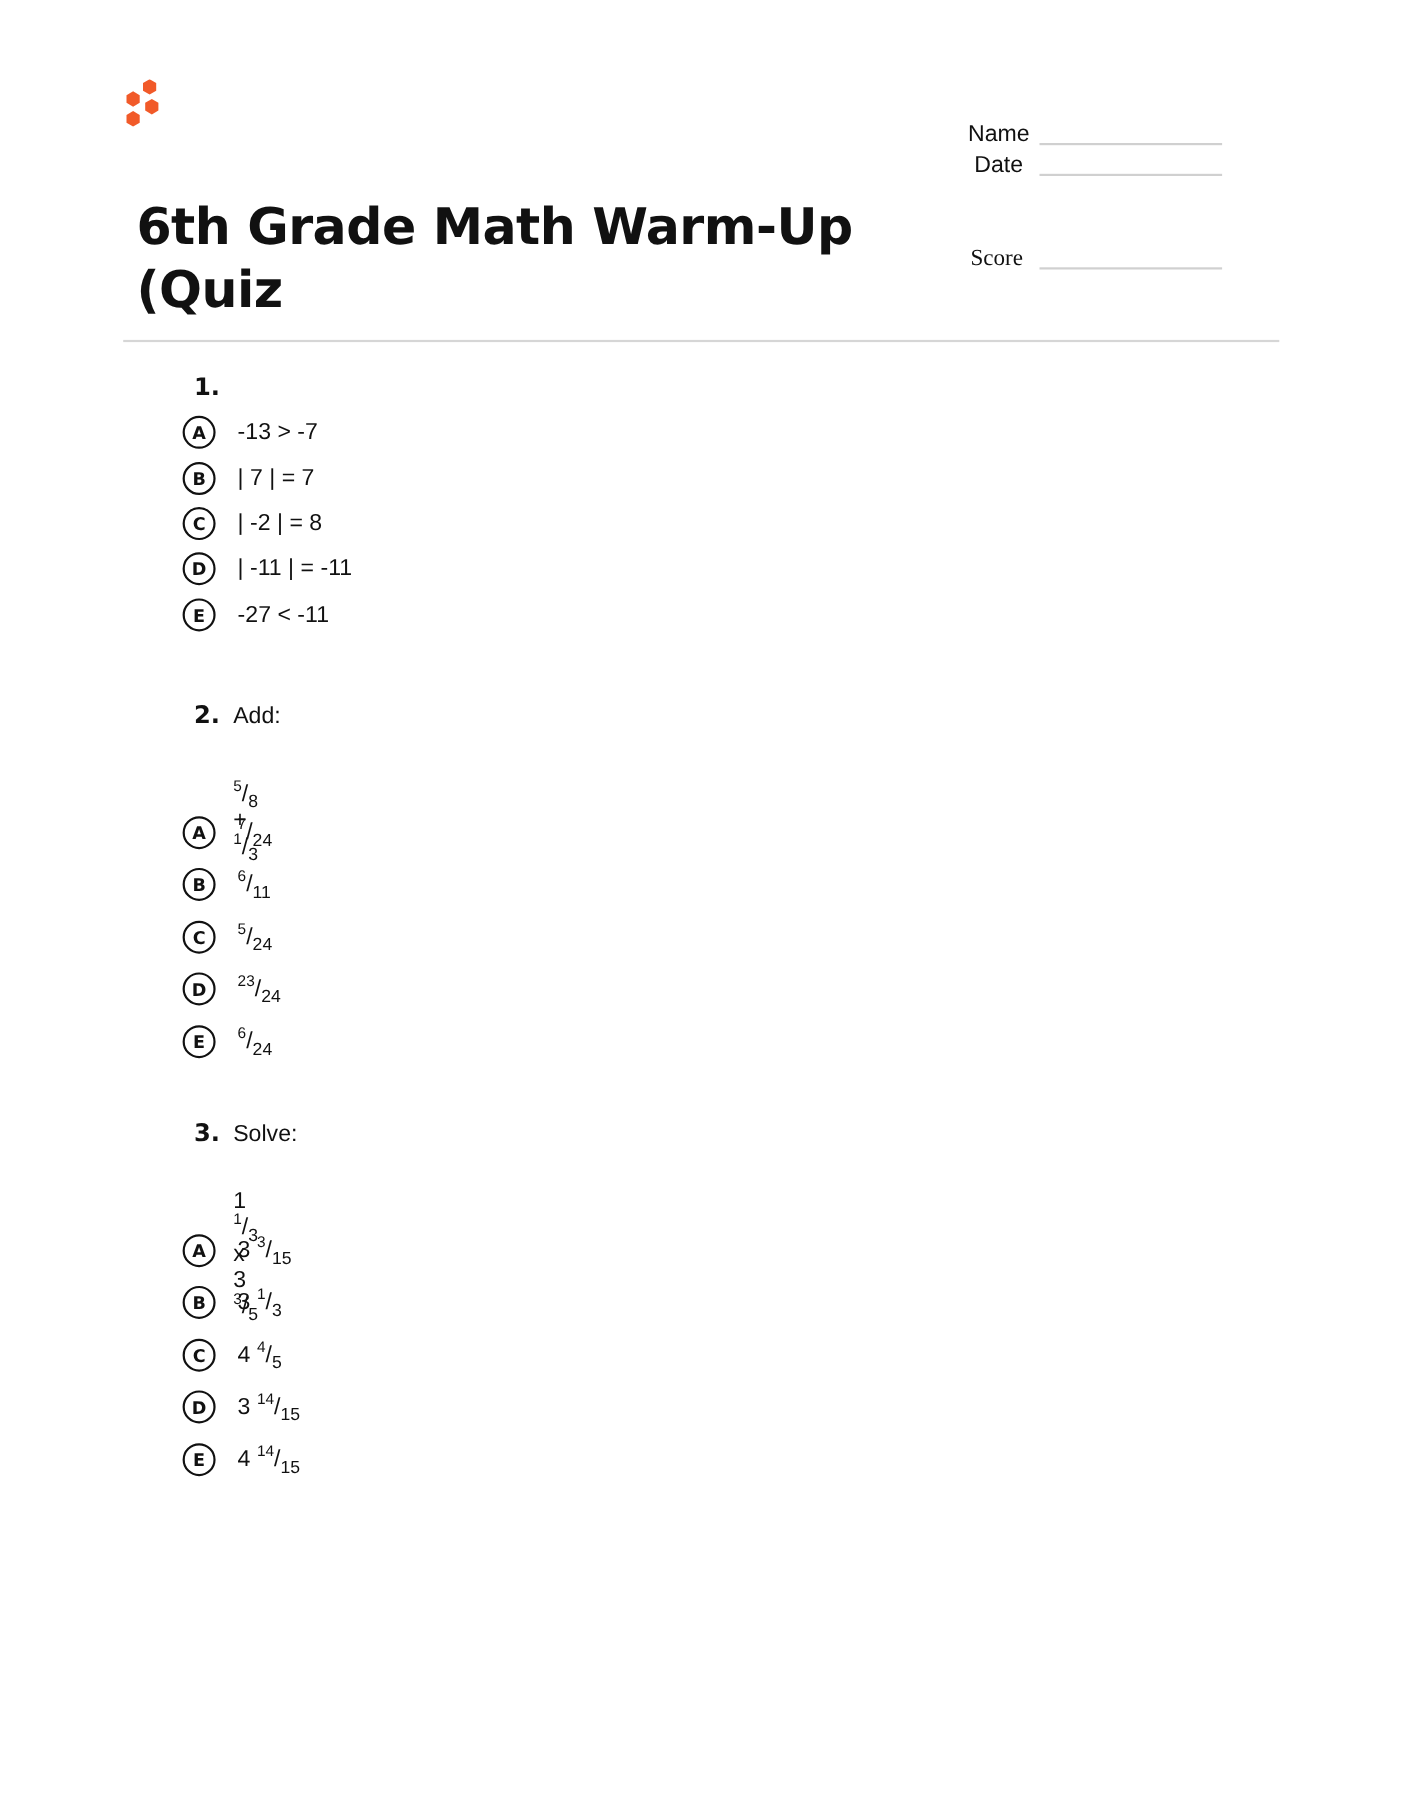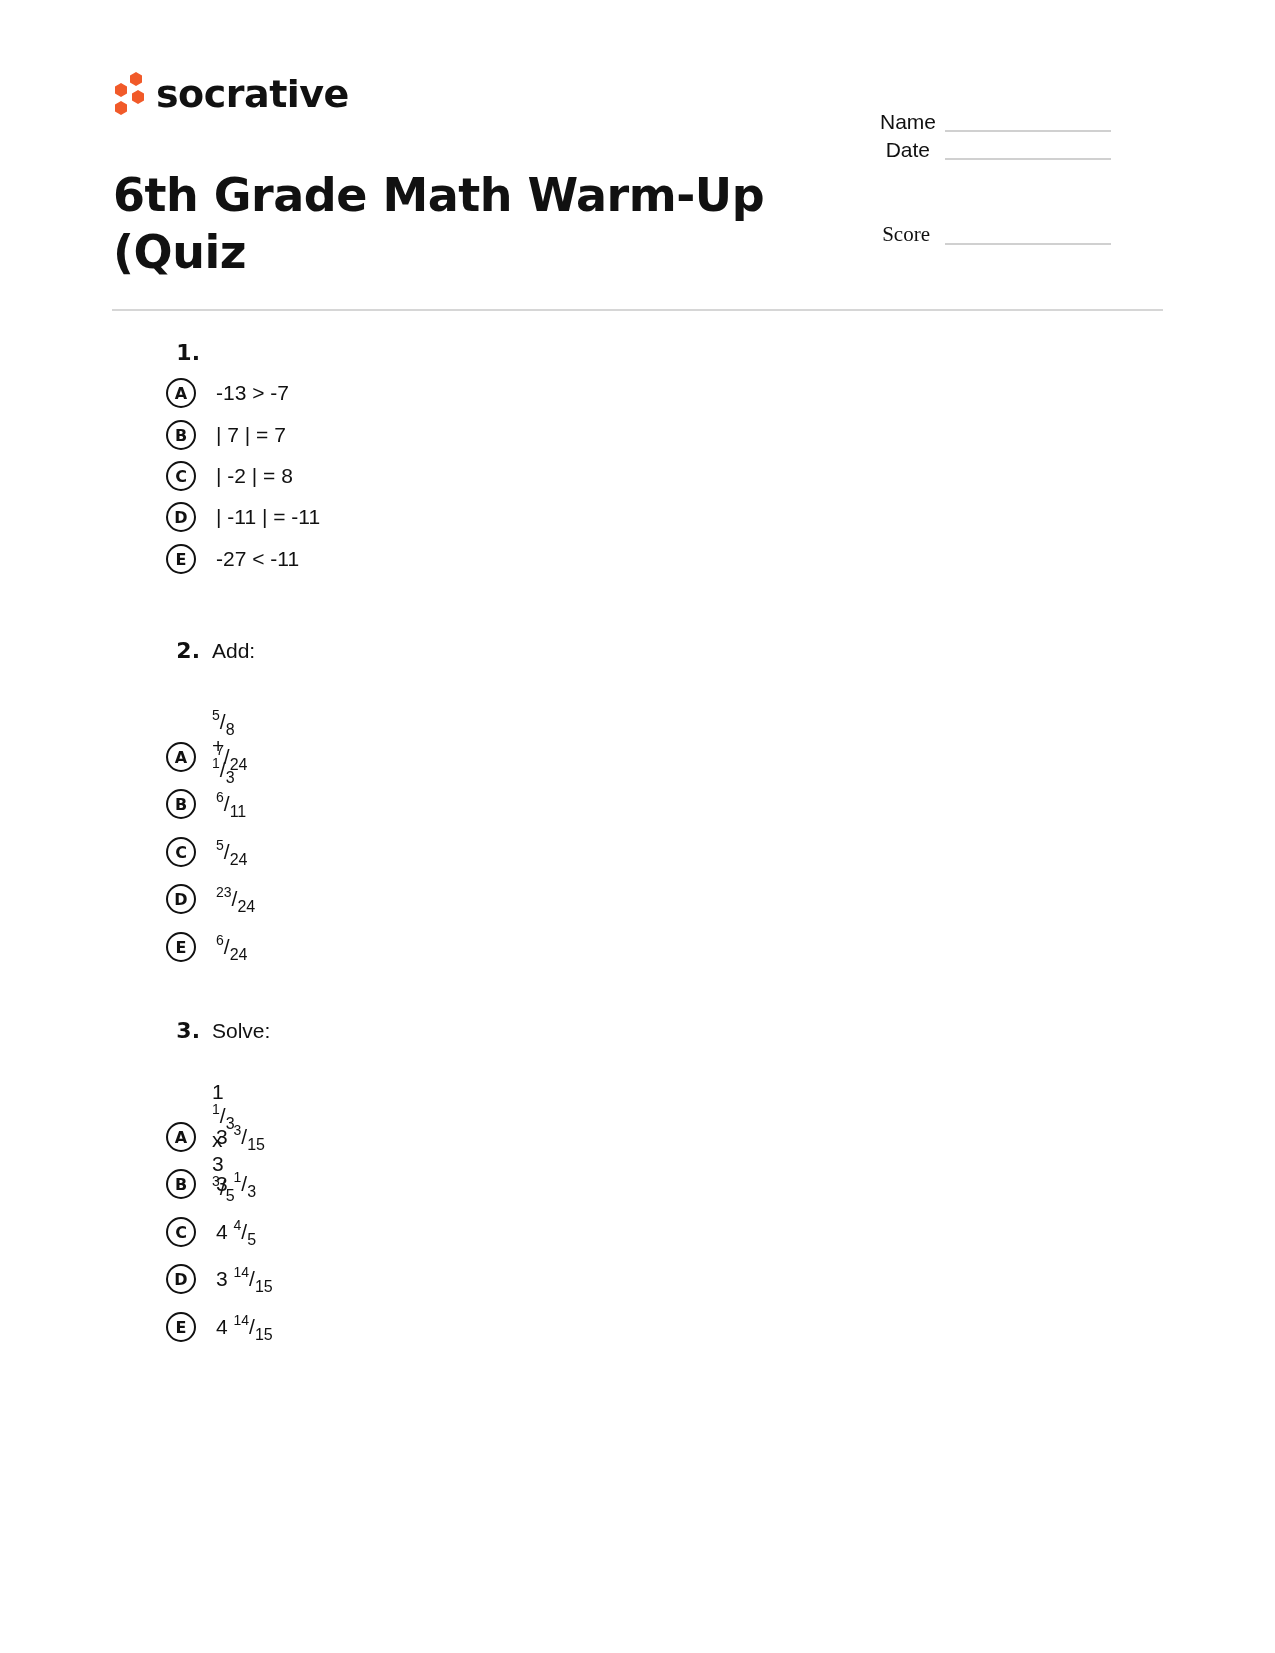--- a/index.html
+++ b/index.html
@@ -5,21 +5,21 @@
   html, body { margin: 0; padding: 0; background: #ffffff; }
   body { width: 1275px; height: 1653px; position: relative; font-family: "Liberation Sans", sans-serif; color: #111; }
   .page { position: absolute; left: 0; top: 0; width: 1275px; height: 1653px; }
   .logo { position: absolute; left: 110px; top: 72px; display: flex; align-items: center; }
   .logo svg { width: 40px; height: 48px; }
   .logo-text { font-family: "DejaVu Sans", sans-serif; font-weight: bold; font-size: 38px; letter-spacing: -0.5px; color: #111; margin-left: 6px; margin-top: -4px; }
   .meta { position: absolute; left: 880px; top: 76px; width: 280px; }
   .meta-row { position: absolute; display: flex; align-items: flex-end; margin-top: 34px; }
   .meta-label { width: 100px; text-align: right; font-size: 21px; color: #111; }
   .meta-line { width: 166px; border-bottom: 2px solid #d0d0d0; margin-left: 15px; height: 1px; margin-bottom: 2px; }
-  .title { position: absolute; left: 112px; top: 166px; width: 780px; font-family: "DejaVu Sans", sans-serif; font-weight: bold; font-size: 46px; line-height: 57px; letter-spacing: -0.5px; margin: 1px; }
+  .title { position: absolute; left: 112px; top: 166px; width: 780px; font-family: "DejaVu Sans", sans-serif; font-weight: bold; font-size: 46px; line-height: 57px; letter-spacing: -0.5px; margin: 12px; }
   .divider { position: absolute; left: 112px; top: 309px; width: 1051px; border-top: 2px solid #d6d6d6; }
   .q { position: absolute; left: 160px; }
   .q-head { position: absolute; left: 0; display: flex; align-items: baseline; }
   .q-num { width: 52px; text-align: right; padding-right: 12px; box-sizing: border-box; font-family: "DejaVu Sans", sans-serif; font-weight: bold; font-size: 22px; }
   .q-text { font-size: 21px; }
   .q-text .em { font-weight: bold; font-style: italic; text-decoration: underline; }
   .expr { position: absolute; left: 52px; font-size: 21px; }
   .opt { position: absolute; left: 6px; display: flex; align-items: center; }
   .bubble { width: 30px; height: 30px; border: 2px solid #111; border-radius: 50%; box-sizing: border-box; display: flex; align-items: center; justify-content: center; font-family: "DejaVu Sans", sans-serif; font-weight: bold; font-size: 16px; background: #fff; }
   .opt-text { margin-left: 20px; font-size: 21px; white-space: pre; }
@@ -32,21 +32,20 @@
 
 <div class="page">
 
   <div class="logo">
     <svg viewBox="0 0 40 48">
       <polygon points="26,0 32,3.5 32,10.5 26,14 20,10.5 20,3.5" fill="#f15a29"></polygon>
       <polygon points="11,11 17,14.5 17,21.5 11,25 5,21.5 5,14.5" fill="#f15a29"></polygon>
       <polygon points="28,18 34,21.5 34,28.5 28,32 22,28.5 22,21.5" fill="#f15a29"></polygon>
       <polygon points="11,29 17,32.5 17,39.5 11,43 5,39.5 5,32.5" fill="#f15a29"></polygon>
     </svg>
-    <span class="logo-text">socrative</span>
   </div>
 
   <div class="meta">
     <div class="meta-row" style="top:0;">
       <span class="meta-label" style="width:50px;">Name</span>
       <span class="meta-line"></span>
     </div>
     <div class="meta-row" style="top:28px;">
       <span class="meta-label" style="width:50px;">Date</span>
       <span class="meta-line"></span>

